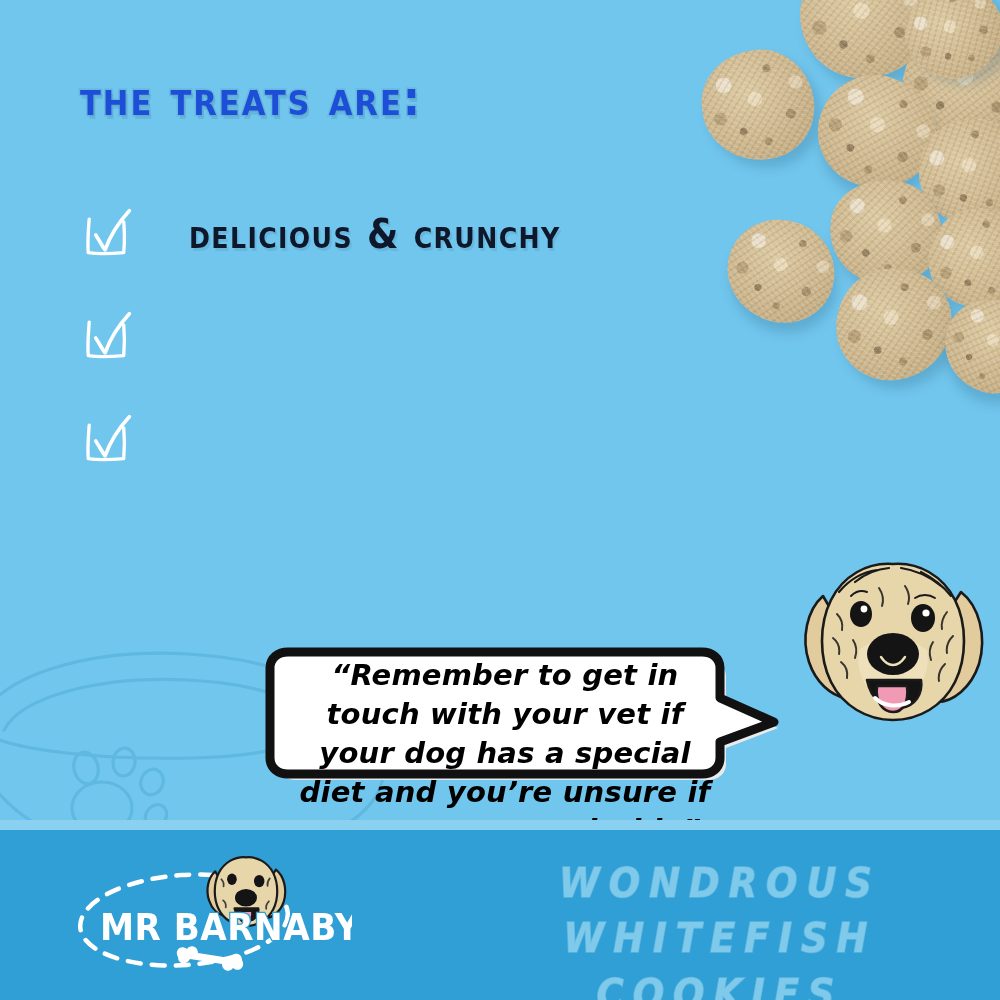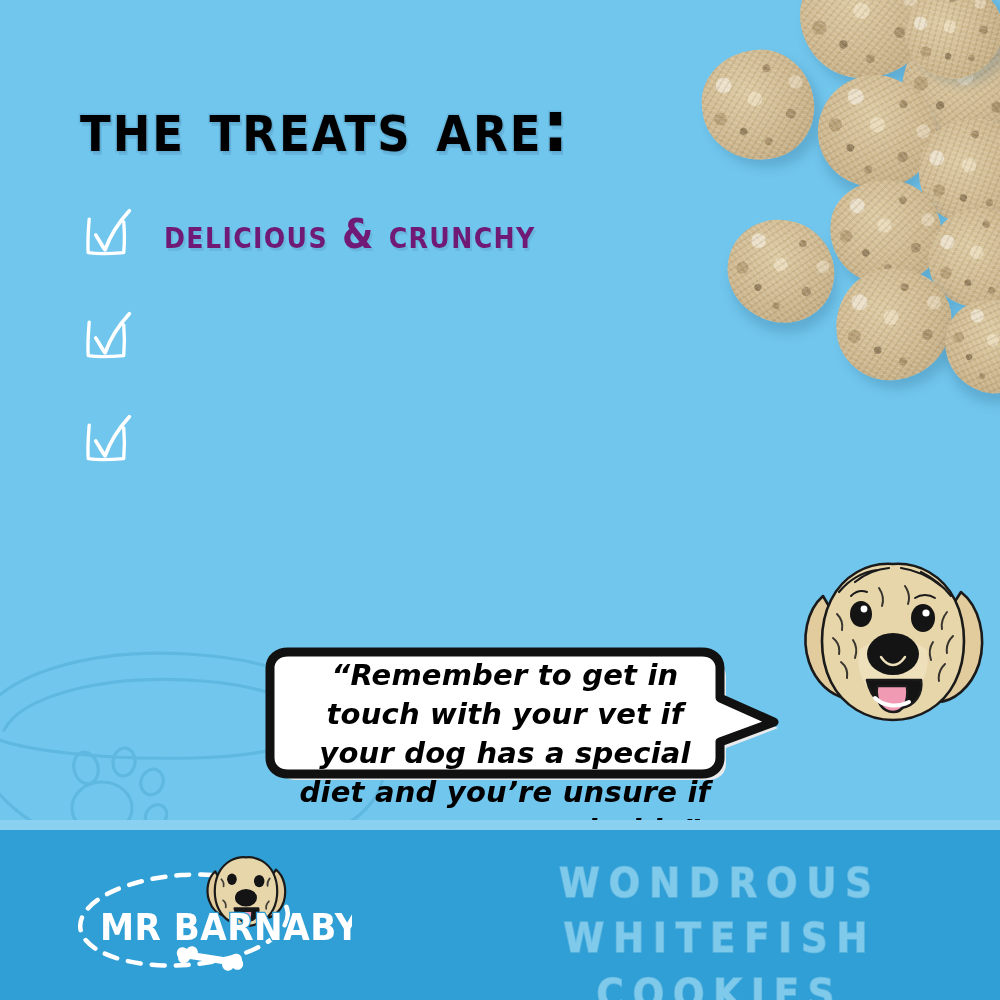--- a/index.html
+++ b/index.html
@@ -63,24 +63,24 @@
       repeating-linear-gradient(-51deg, rgba(96,70,34,.10) 0 2px, rgba(0,0,0,0) 2px 6px),
       repeating-linear-gradient(8deg, rgba(255,246,220,.09) 0 1px, rgba(0,0,0,0) 1px 4px);
     mix-blend-mode: normal;
   }
 
   
   .headline {
     position: absolute;
     left: 80px;
     top: 42px;
-    font-size: 72px;
+    font-size: 48px;
     line-height: 1;
     font-weight: 700;
-    color: #000000;
+    color: #1d4ed8;
     font-family: "DejaVu Sans Condensed", "Liberation Sans Narrow", "Liberation Sans", sans-serif;
     font-stretch: condensed;
     letter-spacing: 2px;
     font-variant: small-caps;
     text-transform: lowercase;
     -webkit-text-stroke: 3px #68b7dd;
     paint-order: stroke fill;
     text-shadow: 2px 4px 0 rgba(80,150,190,.35);
     white-space: nowrap;
   }
@@ -101,28 +101,29 @@
     width: 56px;
     height: 56px;
     flex: 0 0 56px;
     margin-right: 30px;
     position: relative;
   }
   .check-label {
     font-size: 40px;
     line-height: 1;
     font-weight: 700;
-    color: #701a75;
+    color: #0f172a;
     font-family: "DejaVu Sans Condensed", "Liberation Sans Narrow", "Liberation Sans", sans-serif;
     font-stretch: condensed;
     letter-spacing: 1.4px;
     font-variant: small-caps;
     text-transform: lowercase;
     text-shadow: 2px 3px 0 rgba(80,150,190,.30);
     white-space: nowrap;
+    margin-left: 25px;
   }
 
   
   .bubble-wrap {
     position: absolute;
     left: 256px;
     top: 642px;
     width: 525px;
     height: 152px;
   }
@@ -185,20 +186,21 @@
     font-size: 41px;
     line-height: 1.35;
     color: #7fc9ea;
     -webkit-text-stroke: 1.6px #5fb6e0;
     paint-order: stroke fill;
     letter-spacing: 9px;
     text-transform: uppercase;
   }
   .product-name .line {
     display: block;
+    font-style: italic;
   }
 </style>
 </head>
 <body>
 
 <div id="poster">
 
   <svg class="watermark" viewBox="0 0 430 240" fill="none" aria-hidden="true">
     <g stroke="#5fb8e0" stroke-width="3.2" fill="none" stroke-linecap="round">
       <path d="M18 92 C40 44, 130 18, 228 24 C310 29, 368 52, 372 80 C376 108, 318 126, 232 128 C140 130, 52 120, 26 104 Z"></path>

